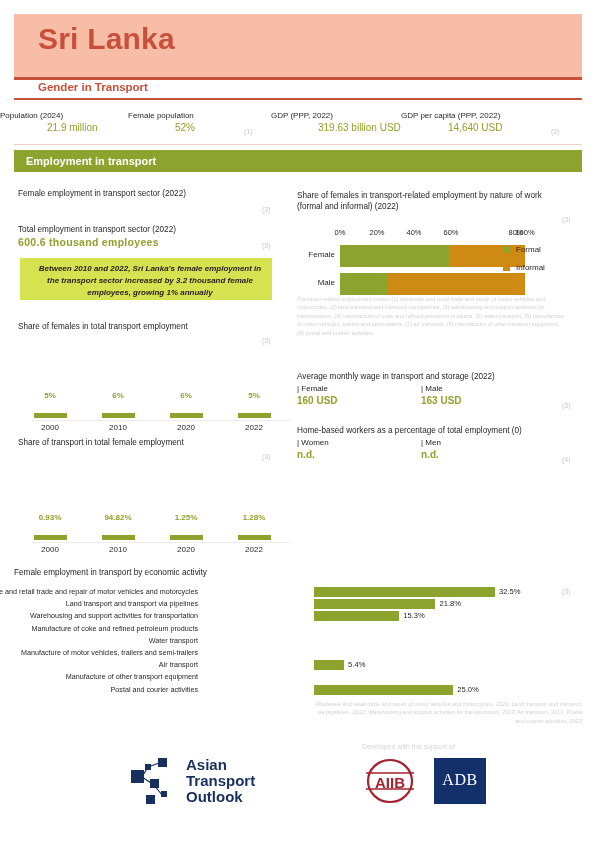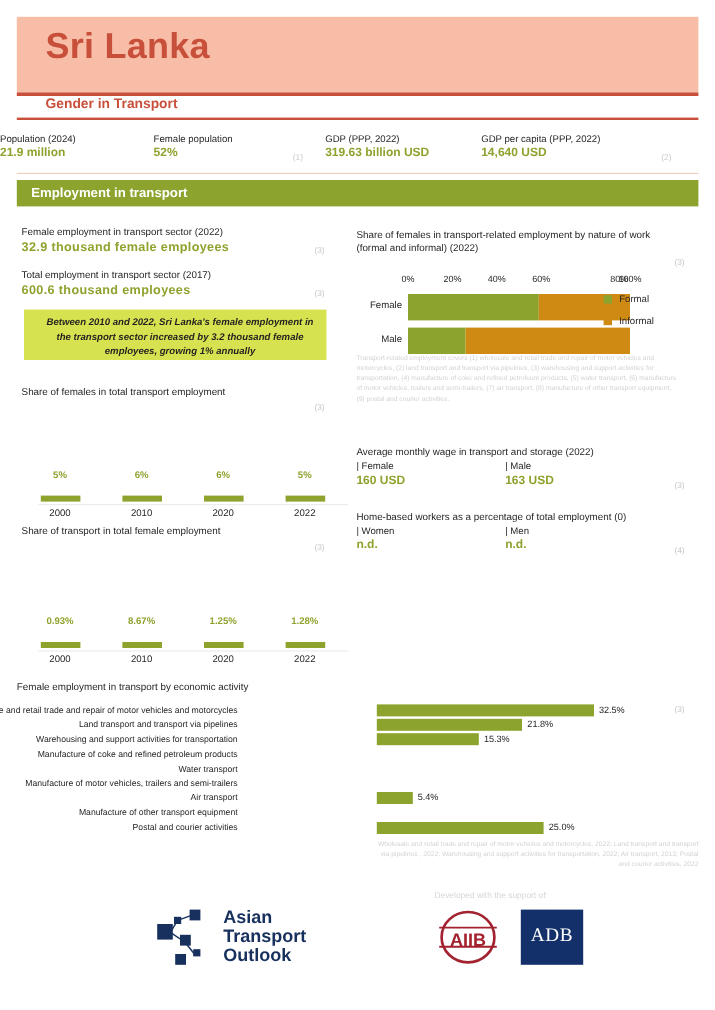--- a/index.html
+++ b/index.html
@@ -15,21 +15,21 @@
   .hero{position:absolute;left:14px;top:14px;width:568px;height:63px;background:#f7bda7;}
   .hero-title{position:absolute;left:38px;top:22px;font-size:30px;font-weight:bold;color:#c8503b;letter-spacing:.2px;}
   .hero-rule{position:absolute;left:14px;top:77px;width:568px;height:3px;background:#c8503b;}
   .subtitle{position:absolute;left:38px;top:81px;font-size:11.5px;font-weight:bold;color:#c8503b;}
   .sub-rule{position:absolute;left:14px;top:98px;width:568px;height:2px;background:#c8503b;}
 
   
   .stats{position:absolute;left:0;top:110px;width:568px;height:32px;}
   .stat{position:absolute;top:0;}
   .stat .lbl{font-size:8px;color:#231f20;line-height:11px;white-space:nowrap;}
-  .stat .val{font-size:10px;font-weight:bold;color:#8ea32d;line-height:13px;white-space:nowrap;}
+  .stat .val{font-size:10px;font-weight:normal;color:#8ea32d;line-height:13px;white-space:nowrap;margin-left:47px;}
   .ref-abs{position:absolute;font-size:7px;color:#c9c9c9;}
   .strip-rule{position:absolute;left:14px;top:144px;width:568px;height:1px;background:#f2cfc2;}
 
   
   .section-bar{position:absolute;left:14px;top:150px;width:568px;height:22px;background:#8ca32e;}
   .section-bar span{position:absolute;left:12px;top:5px;font-size:11px;font-weight:bold;color:#ffffff;}
 
   
   .blk{position:absolute;}
   .blk .t{font-size:8.2px;color:#231f20;line-height:11px;}
@@ -122,26 +122,25 @@
     <div class="ref-abs" style="left:551px;top:18px;">(2)</div>
   </div>
   <div class="strip-rule"></div>
 
   <div class="section-bar">
     <span>Employment in transport</span>
   </div>
 
   <div class="blk" style="left:18px;top:188px;width:250px;">
     <div class="t">Female employment in transport sector (2022)</div>
-    <div class="v">32.9 thousand female employees</div>
   </div>
   <div class="ref-abs" style="left:262px;top:206px;">(3)</div>
 
   <div class="blk" style="left:18px;top:224px;width:250px;">
-    <div class="t">Total employment in transport sector (2017)</div>
+    <div class="t">Total employment in transport sector (2022)</div>
     <div class="v">600.6 thousand employees</div>
   </div>
   <div class="ref-abs" style="left:262px;top:242px;">(3)</div>
 
   <div class="callout">
     <p>Between 2010 and 2022, Sri Lanka's female employment in the transport sector increased by 3.2 thousand female employees, growing 1% annually</p>
   </div>
 
   <div class="blk" style="left:18px;top:321px;width:250px;">
     <div class="t">Share of females in total transport employment</div>
@@ -178,21 +177,21 @@
   <div class="ref-abs" style="left:262px;top:453px;">(3)</div>
 
   <div class="mini" id="mini2" style="left:18px;top:512px;width:275px;height:50px;">
     <div class="axis"></div>
   <div class="col" style="left: 0px;">
         <div class="mval">0.93%</div>
         <div class="mbar"></div>
         <div class="myr">2000</div>
       </div>
       <div class="col" style="left: 68px;">
-        <div class="mval">8.67%</div>
+        <div class="mval">94.82%</div>
         <div class="mbar"></div>
         <div class="myr">2010</div>
       </div>
       <div class="col" style="left: 136px;">
         <div class="mval">1.25%</div>
         <div class="mbar"></div>
         <div class="myr">2020</div>
       </div>
       <div class="col" style="left: 204px;">
         <div class="mval">1.28%</div>

